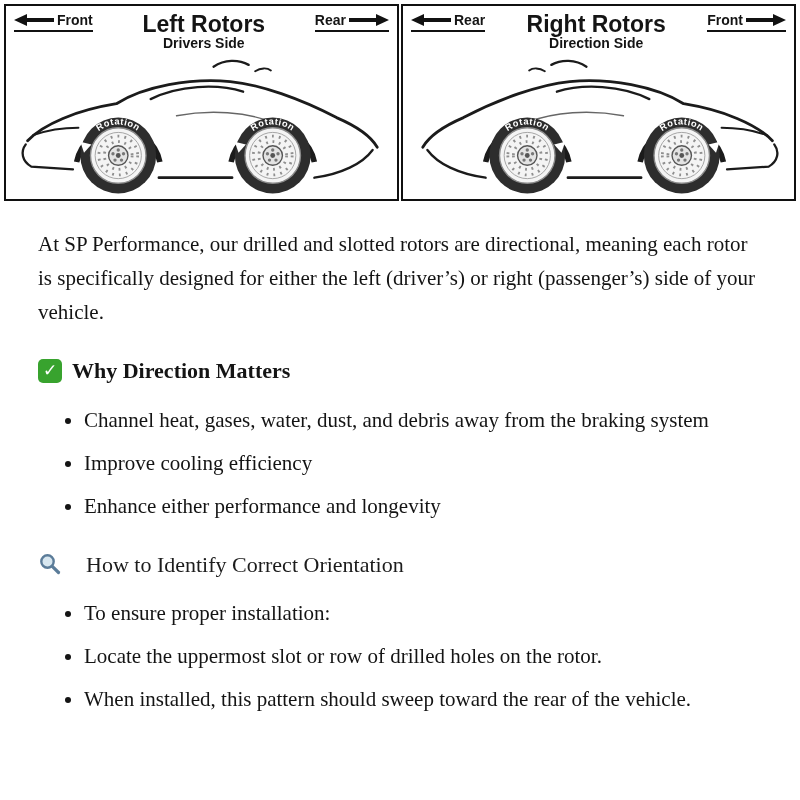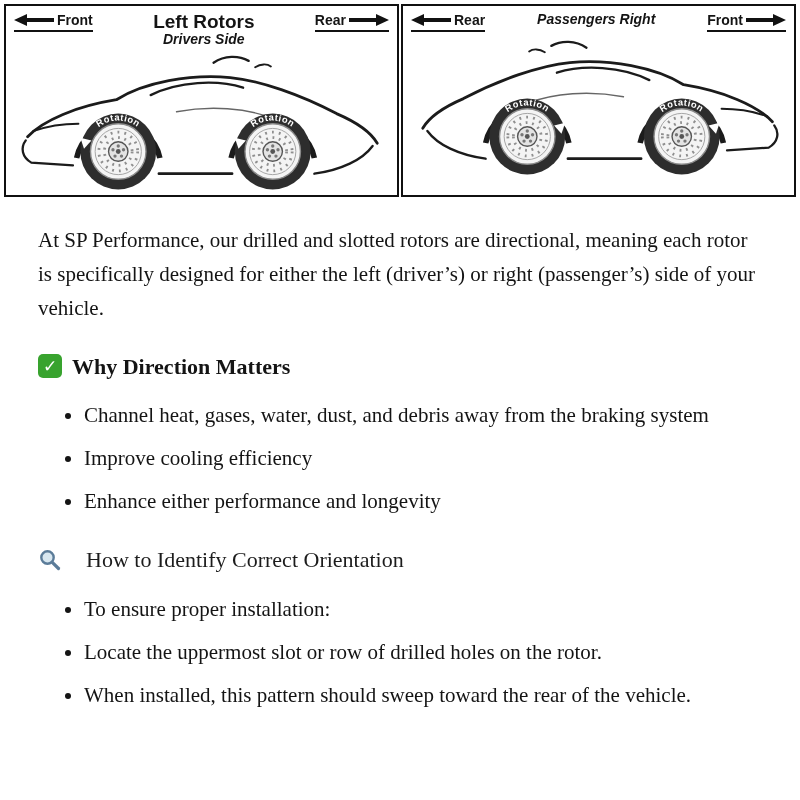--- a/index.html
+++ b/index.html
@@ -34,22 +34,22 @@
     gap: 3px;
     font-weight: bold;
     font-size: 14px;
     border-bottom: 2px solid #111;
     padding-bottom: 2px;
     margin-top: 0;
     white-space: nowrap;
   }
   .dir-arrow { display: block; }
   .panel-title-block { text-align: center; line-height: 1.05; }
-  .panel-title { font-size: 19px; font-weight: bold; }
-  .panel-subtitle { font-size: 14px; font-weight: bold; font-style: italic; }
+  .panel-title { font-size: 23px; font-weight: bold; }
+  .panel-subtitle { font-size: 14px; font-weight: bold; }
   .car { width: 100%; height: 148px; display: block; }
   .rot {
     font-family: "Liberation Sans", sans-serif;
     font-size: 10px;
     font-weight: bold;
     fill: #ffffff;
     letter-spacing: 0.6px;
   }
 
   
@@ -151,21 +151,22 @@
 
     <div class="panel">
       <div class="panel-header">
         <div class="dir-label">
           <svg class="dir-arrow" width="40" height="12" viewBox="0 0 40 12">
             <polygon points="0,6 13,0 13,4.1 40,4.1 40,7.9 13,7.9 13,12" fill="#111"></polygon>
           </svg>
           <span>Rear</span>
         </div>
         <div class="panel-title-block">
-          <div class="panel-subtitle">Passengers Right</div>
+          <div class="panel-title">Right Rotors</div>
+          <div class="panel-subtitle">Direction Side</div>
         </div>
         <div class="dir-label">
           <span>Front</span>
           <svg class="dir-arrow" width="40" height="12" viewBox="0 0 40 12">
             <polygon points="40,6 27,0 27,4.1 0,4.1 0,7.9 27,7.9 27,12" fill="#111"></polygon>
           </svg>
         </div>
       </div>
 
       <svg class="car" viewBox="0 0 390 160" preserveAspectRatio="xMidYMid meet">

